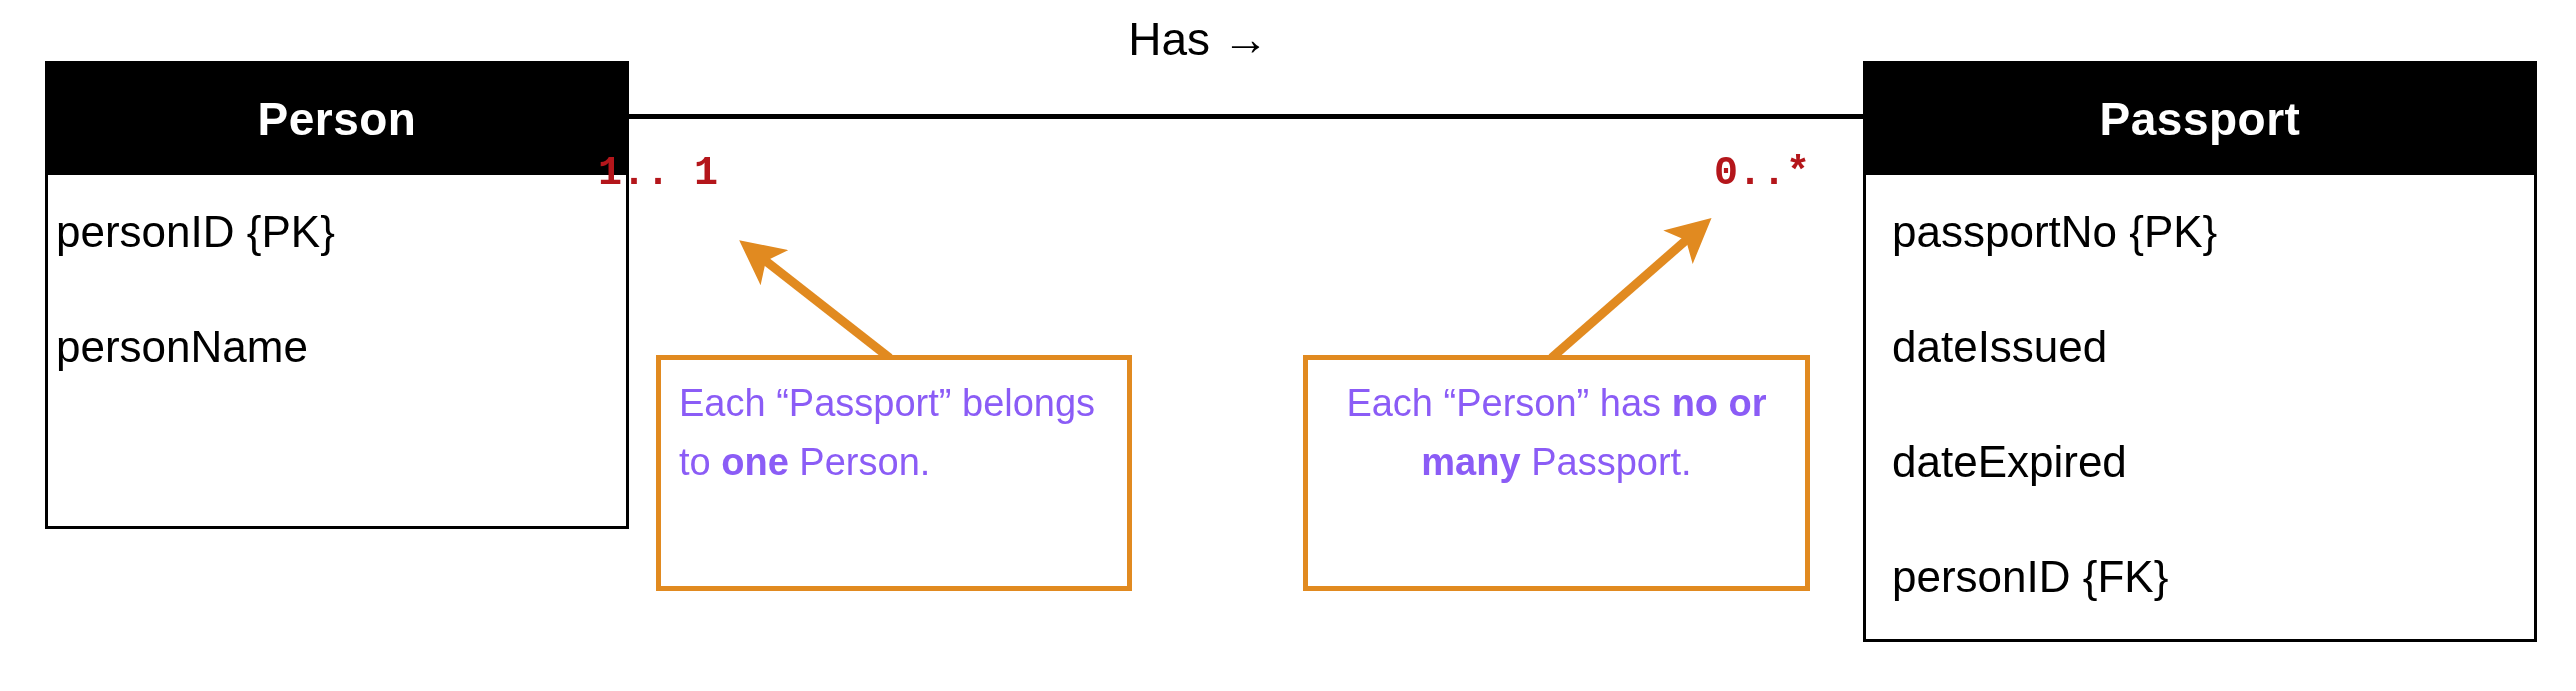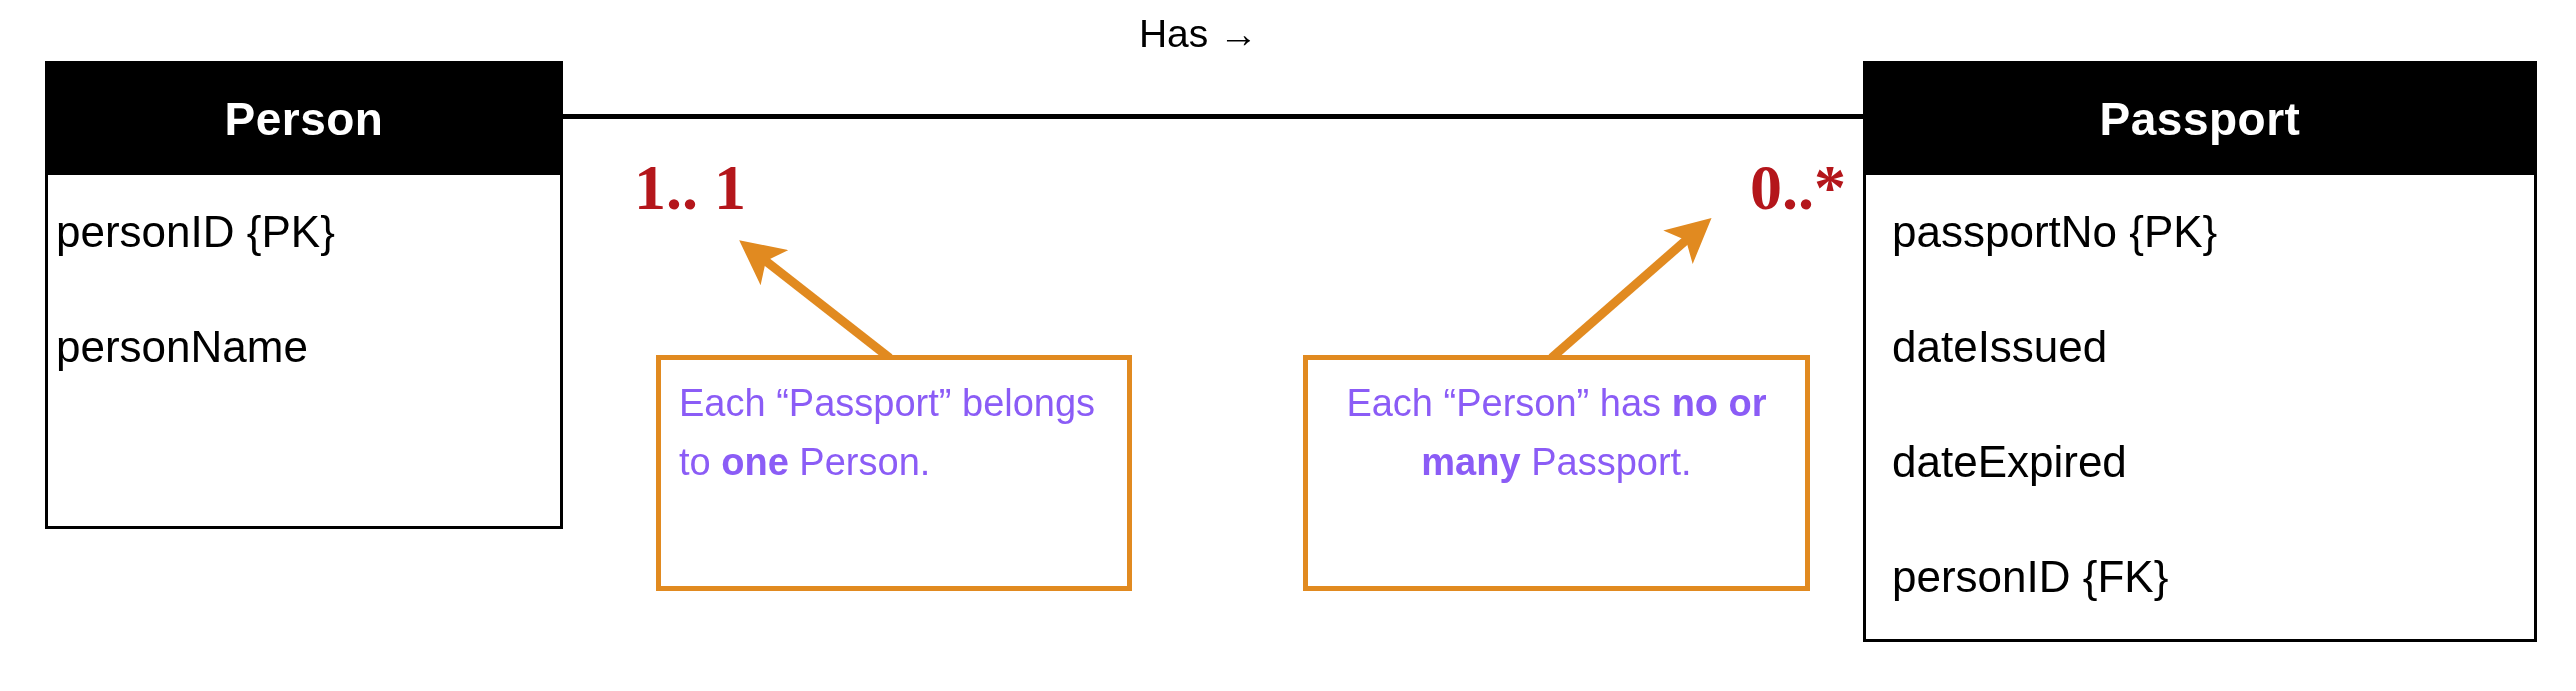--- a/index.html
+++ b/index.html
@@ -36,21 +36,21 @@
     background: #ffffff;
   }
   .attr {
     color: #000000;
     white-space: nowrap;
   }
 
   #person-entity {
     left: 45px;
     top: 61px;
-    width: 518px;
+    width: 584px;
     height: 468px;
   }
   #person-entity .entity-header {
     height: 111px;
     line-height: 111px;
     font-size: 46px;
   }
   #person-entity .entity-body {
     padding: 22px 0 0 8px;
   }
@@ -90,33 +90,32 @@
     width: 1323px;
     height: 5px;
     background: #000000;
   }
   #assoc-label {
     position: absolute;
     left: 1030px;
     top: 12px;
     width: 337px;
     text-align: center;
-    font-size: 39px;
+    font-size: 46px;
     color: #000000;
     white-space: nowrap;
   }
 
   
   .multiplicity {
     position: absolute;
-    font-family: Liberation Serif, serif;
+    font-family: Liberation Mono, monospace;
     font-weight: bold;
-    font-size: 64px;
+    font-size: 40px;
     white-space: nowrap;
-    margin-left: 36px;
   }
   #mult-left  { left: 598px;  top: 151px; }
   #mult-right { left: 1714px; top: 151px; }
 
   
   .note {
     position: absolute;
     box-sizing: border-box;
     background: #ffffff;
     border: 5px solid #E18A20;

